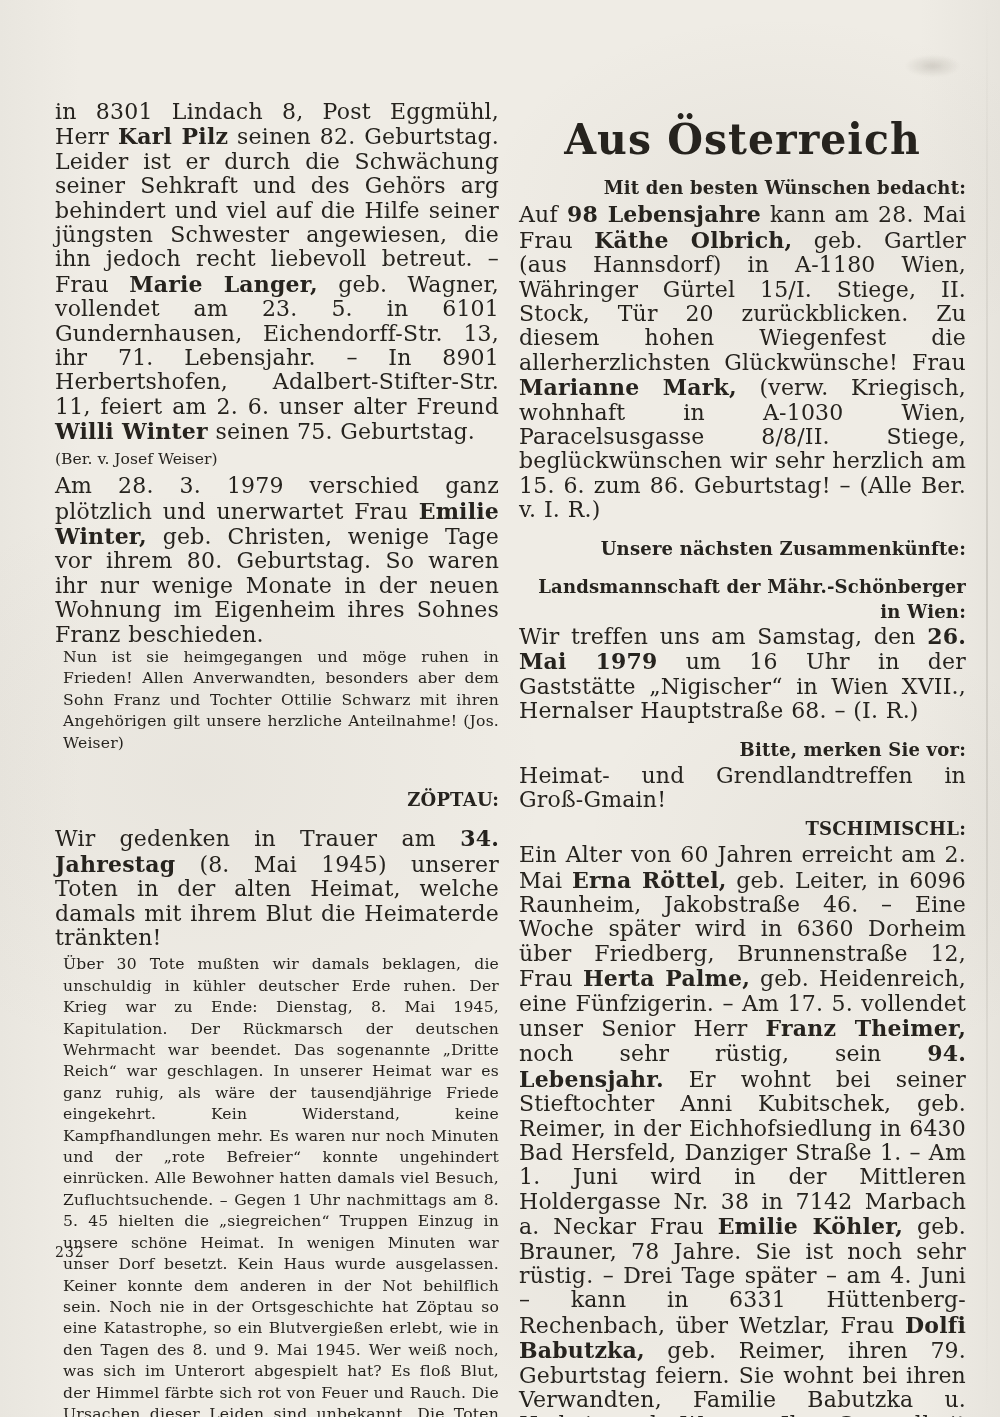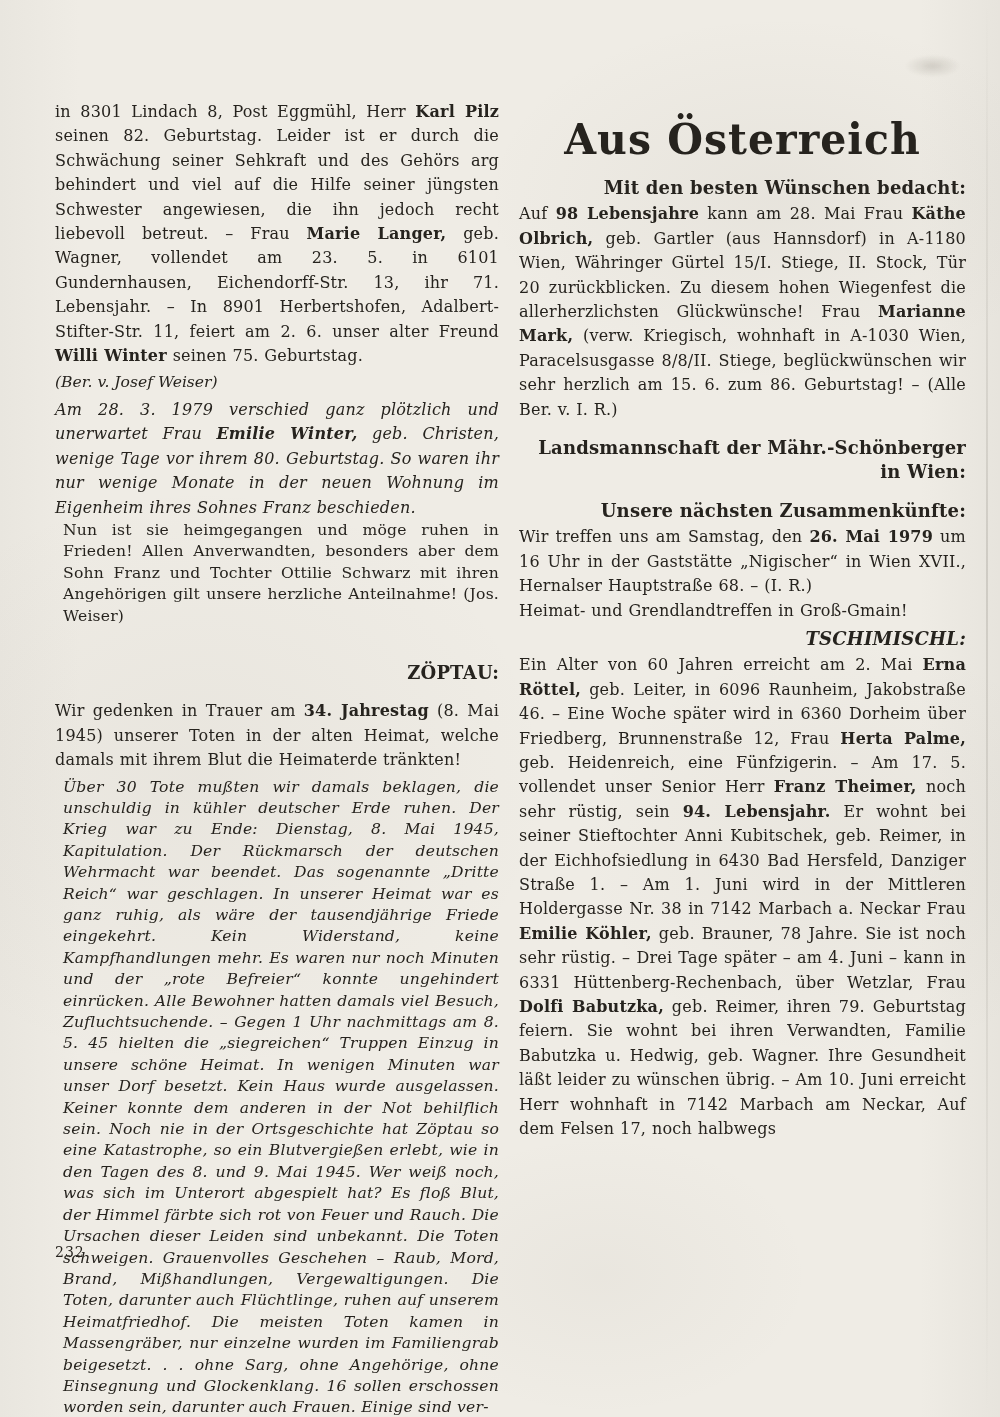--- a/index.html
+++ b/index.html
@@ -30,38 +30,38 @@
     border-radius: 50%;
     background: radial-gradient(closest-side, rgba(110,104,92,0.22), rgba(0,0,0,0));
     filter: blur(1px);
   }
   .col { position: absolute; top: 100px; }
   .col-left  { left: 55px;  width: 444px; }
   .col-right { left: 519px; width: 447px; }
 
   p, h2, h3 { margin: 0; }
   .p {
-    font-size: 16px; line-height: 24.4px;
+    font-size: 22px; line-height: 24.4px;
     text-align: justify; hyphens: auto; -webkit-hyphens: auto;
     letter-spacing: 0.2px;
     word-spacing: 0.5px;
   }
   .ps {
     font-size: 15.6px; line-height: 21.4px;
     text-align: justify; hyphens: auto; -webkit-hyphens: auto;
     letter-spacing: 0.2px;
     margin-left: 8px;
   }
   .byline { font-size: 15.6px; line-height: 21.4px; text-align: left; }
   b { font-weight: bold; }
   .h {
     font-size: 18px; line-height: 24.4px; font-weight: bold;
     text-align: right; letter-spacing: 0.2px;
   }
-  .gap-sm { margin-top: 4px; font-style: italic; }
+  .gap-sm { margin-top: 4px; }
   .gap-md { margin-top: 14px; }
   .gap-lg { margin-top: 34px; }
   .h-sub { margin-bottom: 2px; }
   .fraktur {
     font-family: "DejaVu Serif", serif;
     font-weight: bold;
     font-size: 41px; line-height: 46px;
     text-align: center;
     letter-spacing: 1px;
     margin: 16px 0 14px 0;
@@ -86,21 +86,22 @@
   <p class="ps">Nun ist sie heimgegangen und möge ruhen in Frieden! Allen Anverwandten, besonders aber dem Sohn Franz und Tochter Ottilie Schwarz mit ihren Angehörigen gilt unsere herzliche Anteilnahme! (Jos. Weiser)</p>
   <h2 class="h gap-lg">ZÖPTAU:</h2>
   <p class="p gap-md">Wir gedenken in Trauer am <b>34. Jahrestag</b> (8. Mai 1945) unserer Toten in der alten Heimat, welche damals mit ihrem Blut die Heimaterde tränkten!</p>
   <p class="ps gap-sm">Über 30 Tote mußten wir damals beklagen, die unschuldig in kühler deutscher Erde ruhen. Der Krieg war zu Ende: Dienstag, 8. Mai 1945, Kapitulation. Der Rückmarsch der deutschen Wehrmacht war beendet. Das sogenannte „Dritte Reich“ war geschlagen. In unserer Heimat war es ganz ruhig, als wäre der tausendjährige Friede eingekehrt. Kein Widerstand, keine Kampfhandlungen mehr. Es waren nur noch Minuten und der „rote Befreier“ konnte ungehindert einrücken. Alle Bewohner hatten damals viel Besuch, Zufluchtsuchende. – Gegen 1 Uhr nachmittags am 8. 5. 45 hielten die „siegreichen“ Truppen Einzug in unsere schöne Heimat. In wenigen Minuten war unser Dorf besetzt. Kein Haus wurde ausgelassen. Keiner konnte dem anderen in der Not behilflich sein. Noch nie in der Ortsgeschichte hat Zöptau so eine Katastrophe, so ein Blutvergießen erlebt, wie in den Tagen des 8. und 9. Mai 1945. Wer weiß noch, was sich im Unterort abgespielt hat? Es floß Blut, der Himmel färbte sich rot von Feuer und Rauch. Die Ursachen dieser Leiden sind unbekannt. Die Toten schweigen. Grauenvolles Geschehen – Raub, Mord, Brand, Mißhandlungen, Vergewaltigungen. Die Toten, darunter auch Flüchtlinge, ruhen auf unserem Heimatfriedhof. Die meisten Toten kamen in Massengräber, nur einzelne wurden im Familiengrab beigesetzt. . . ohne Sarg, ohne Angehörige, ohne Einsegnung und Glockenklang. 16 sollen erschossen worden sein, darunter auch Frauen. Einige sind ver-</p>
 </div>
 
 <div class="col col-right">
   <h1 class="fraktur">Aus Österreich</h1>
   <h3 class="h h-sub">Mit den besten Wünschen bedacht:</h3>
   <p class="p">Auf <b>98 Lebensjahre</b> kann am 28. Mai Frau <b>Käthe Olbrich,</b> geb. Gartler (aus Hannsdorf) in A-1180 Wien, Währinger Gürtel 15/I. Stiege, II. Stock, Tür 20 zurückblicken. Zu diesem hohen Wiegenfest die allerherzlichsten Glückwünsche! Frau <b>Marianne Mark,</b> (verw. Kriegisch, wohnhaft in A-1030 Wien, Paracelsusgasse 8/8/II. Stiege, beglückwünschen wir sehr herzlich am 15. 6. zum 86. Geburtstag! – (Alle Ber. v. I. R.)</p>
+  <h3 class="h gap-md h-sub">Unsere nächsten Zusammenkünfte:</h3>
   <h3 class="h gap-md">Landsmannschaft der Mähr.-Schönberger in Wien:</h3>
-  <h3 class="h gap-md h-sub">Unsere nächsten Zusammenkünfte:</h3>
   <p class="p">Wir treffen uns am Samstag, den <b>26. Mai 1979</b> um 16 Uhr in der Gaststätte „Nigischer“ in Wien XVII., Hernalser Hauptstraße 68. – (I. R.)</p>
+  <h3 class="h gap-md h-sub">Bitte, merken Sie vor:</h3>
   <p class="p">Heimat- und Grendlandtreffen in Groß-Gmain!</p>
   <h3 class="h gap-sm h-sub">TSCHIMISCHL:</h3>
   <p class="p">Ein Alter von 60 Jahren erreicht am 2. Mai <b>Erna Röttel,</b> geb. Leiter, in 6096 Raunheim, Jakobstraße 46. – Eine Woche später wird in 6360 Dorheim über Friedberg, Brunnenstraße 12, Frau <b>Herta Palme,</b> geb. Heidenreich, eine Fünfzigerin. – Am 17. 5. vollendet unser Senior Herr <b>Franz Theimer,</b> noch sehr rüstig, sein <b>94. Lebensjahr.</b> Er wohnt bei seiner Stieftochter Anni Kubitschek, geb. Reimer, in der Eichhofsiedlung in 6430 Bad Hersfeld, Danziger Straße 1. – Am 1. Juni wird in der Mittleren Holdergasse Nr. 38 in 7142 Marbach a. Neckar Frau <b>Emilie Köhler,</b> geb. Brauner, 78 Jahre. Sie ist noch sehr rüstig. – Drei Tage später – am 4. Juni – kann in 6331 Hüttenberg-Rechenbach, über Wetzlar, Frau <b>Dolfi Babutzka,</b> geb. Reimer, ihren 79. Geburtstag feiern. Sie wohnt bei ihren Verwandten, Familie Babutzka u. Hedwig, geb. Wagner. Ihre Gesundheit läßt leider zu wünschen übrig. – Am 10. Juni erreicht Herr  wohnhaft in 7142 Marbach am Neckar, Auf dem Felsen 17, noch halbwegs</p>
 </div>
 
 <div class="page-number">232</div>
 
 </body></html>

